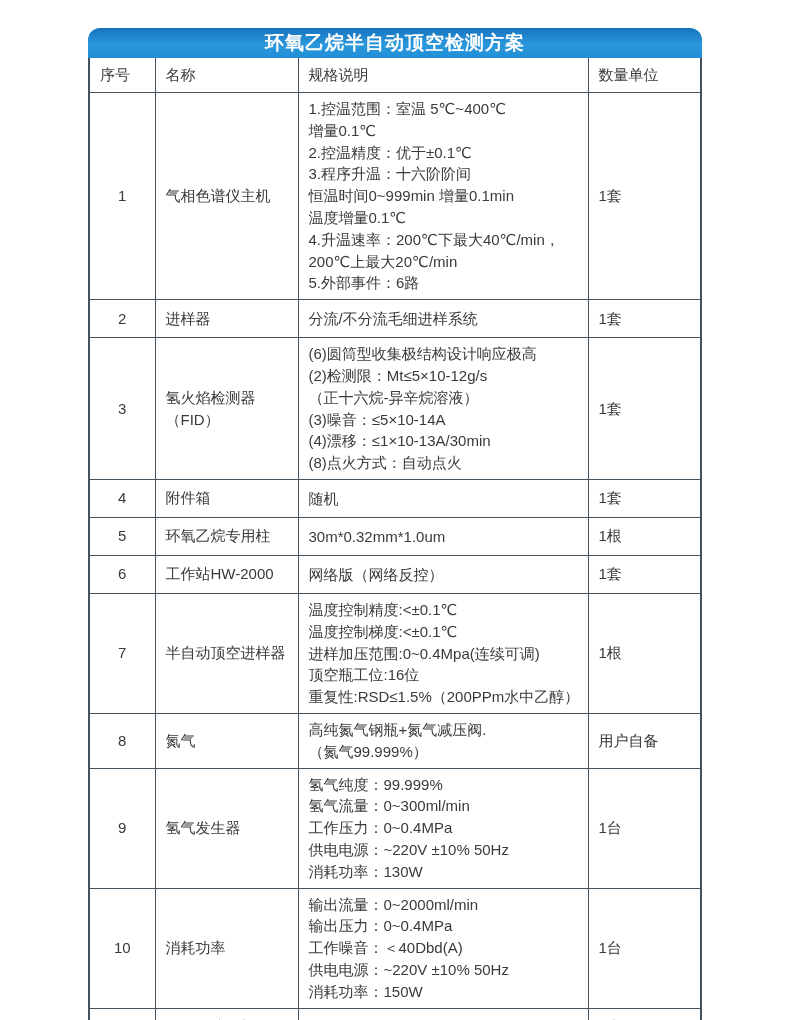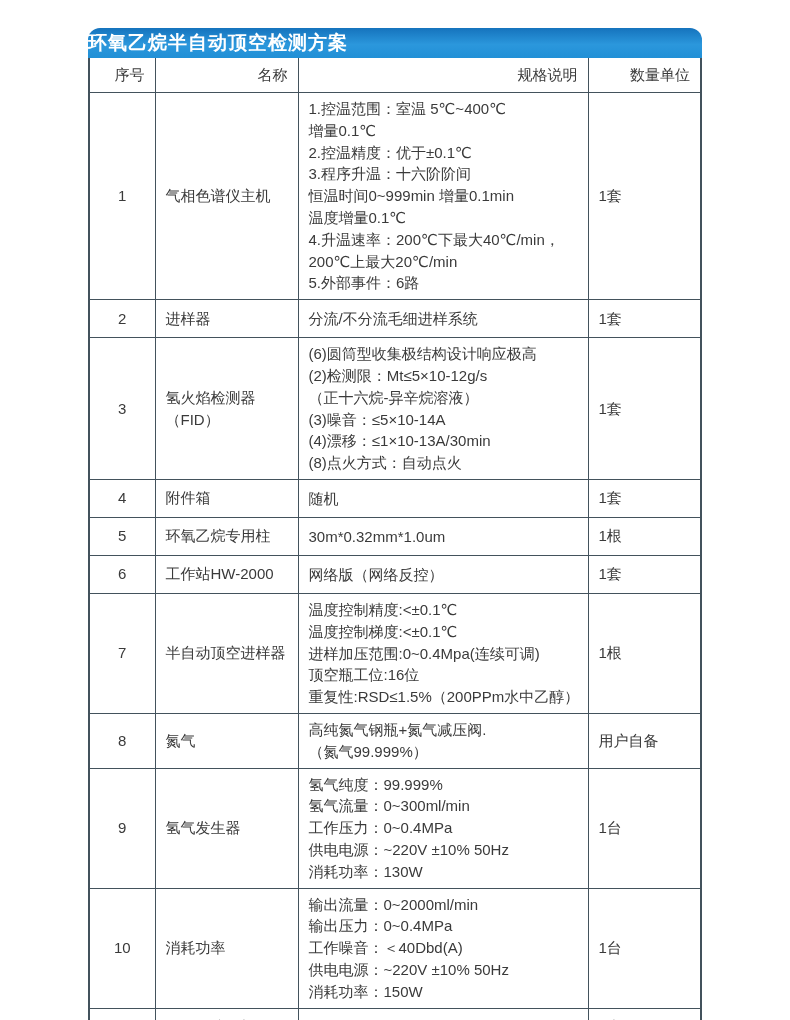--- a/index.html
+++ b/index.html
@@ -21,20 +21,21 @@
     left: 88px;
     top: 28px;
     width: 614px;
   }
   .title-band {
     height: 30px;
     border-radius: 12px 12px 0 0;
     background: linear-gradient(180deg, #1573bd 0%, #2b97dc 55%, #2190d6 100%);
     display: flex;
     align-items: center;
+    justify-content: center;
   }
   .title-band span {
     color: #ffffff;
     font-size: 19px;
     font-weight: bold;
     letter-spacing: 1px;
   }
   .tbl-wrap {
     border: 2px solid #43525c;
     border-top: none;
@@ -58,22 +59,22 @@
     vertical-align: middle;
     padding: 3px 10px;
     line-height: 22px;
     color: #3a3a3a;
   }
   
   tr > *:first-child { border-left: none; }
   tr > *:last-child  { border-right: none; }
   thead tr > * { border-top: none; }
   tbody tr:last-child > * { border-bottom: none; }
-  th { text-align: right; height: 28px; }
-  th.h-no { text-align: right; }
+  th { text-align: left; height: 28px; }
+  th.h-no { text-align: left; }
   td.no { text-align: center; }
   td.spec { padding: 5px 8px 5px 10px; }
   td.spec .line { line-height: 21.8px; }
   .single td { height: 27px; }
 </style>
 </head>
 <body>
 
 <div class="page">
   <div class="card">

